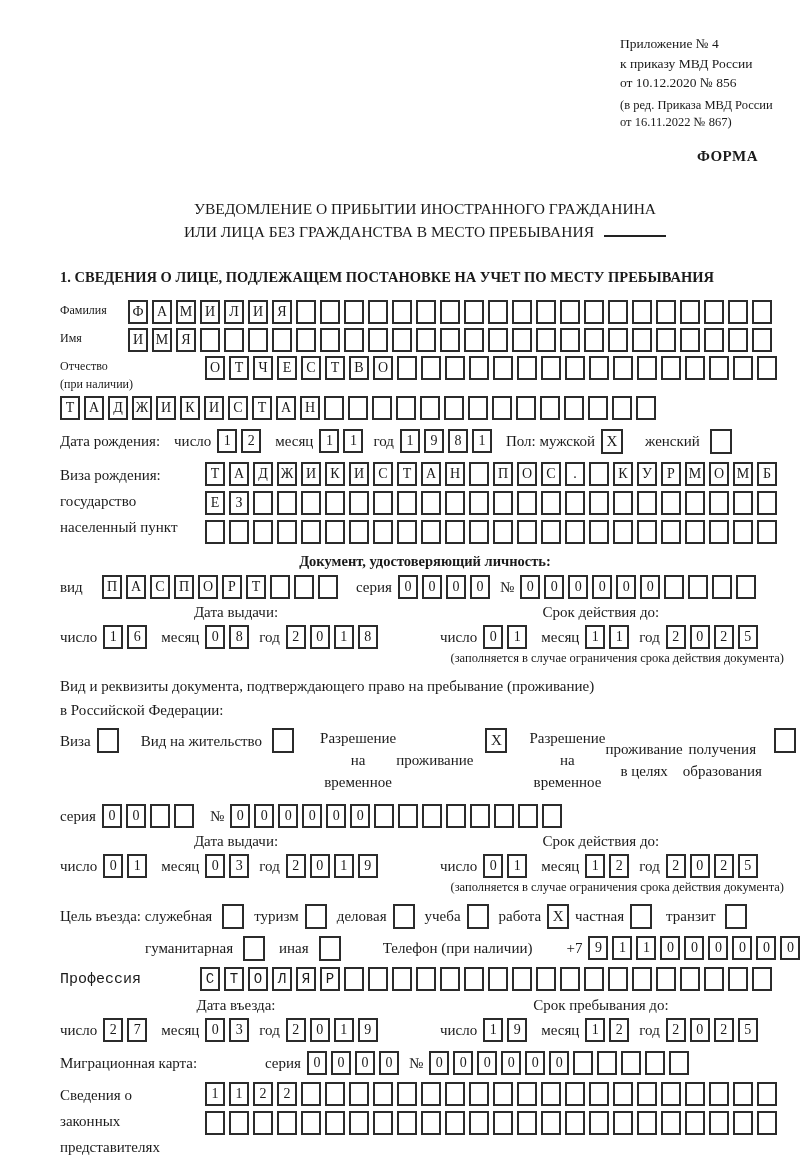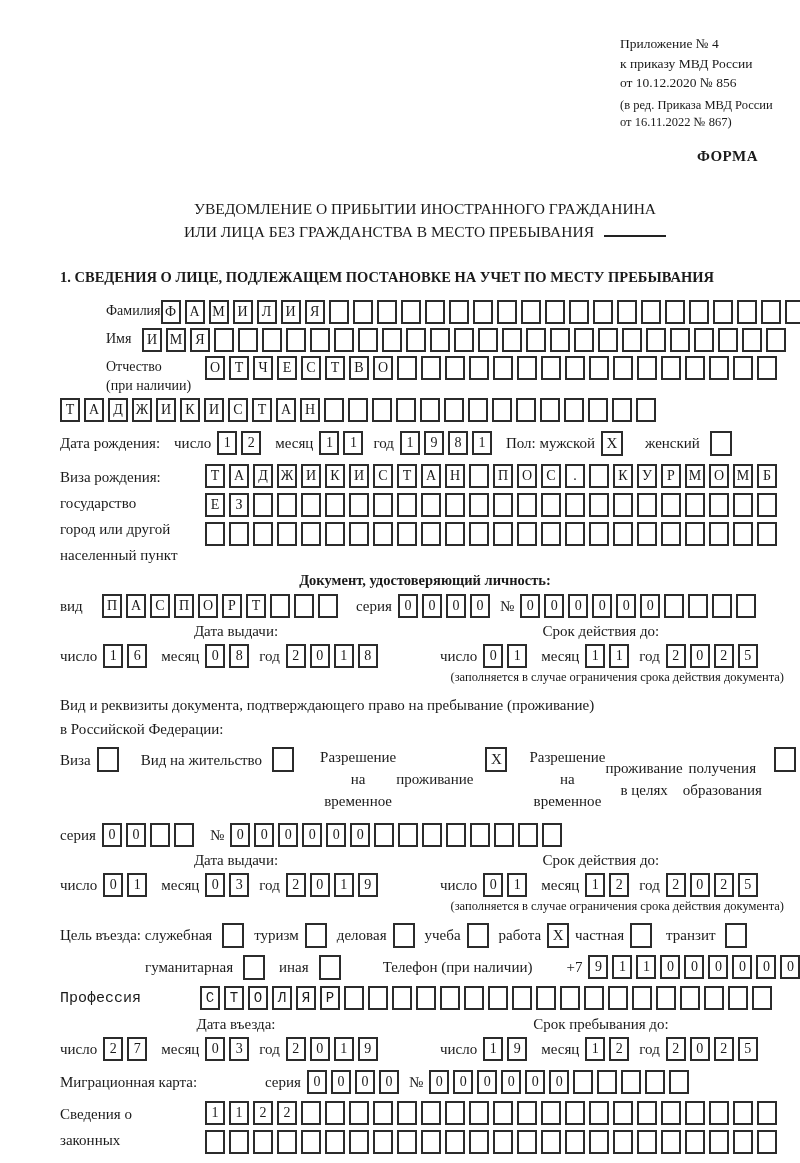--- a/index.html
+++ b/index.html
@@ -11,21 +11,21 @@
   .page{padding:34px 10px 0 60px;width:730px;}
   
   .hdr{margin-left:560px;width:190px;font-size:13.5px;line-height:1.45;}
   .hdr .small{font-size:12.5px;margin-top:4px;line-height:1.4;}
   .forma{font-weight:bold;font-size:15px;text-align:right;margin:16px 32px 0 0;letter-spacing:.5px;}
   .title{font-weight:normal;font-size:15.5px;text-align:center;margin-top:32px;line-height:1.5;}
   .blank-line{display:inline-block;width:62px;border-bottom:2px solid #222;height:2px;margin-left:10px;}
   .sec1{font-weight:bold;font-size:14.5px;margin-top:26px;margin-bottom:14px;}
   
   .row{display:flex;align-items:flex-start;margin-bottom:4px;}
-  .lbl{font-size:14px;padding-top:3px;white-space:nowrap;margin-left:46px;}
+  .lbl{font-size:12px;padding-top:3px;white-space:nowrap;}
   .lbl2{font-size:15px;line-height:26px;white-space:nowrap;}
   .cells{display:flex;}
   .cell{
     box-sizing:border-box;width:20px;height:24px;border:2px solid #2b2b2b;background:#fff;
     margin-right:4px;display:flex;align-items:center;justify-content:center;
     font-size:14px;flex:0 0 auto;
   }
   .chk{
     box-sizing:border-box;width:22px;height:25px;border:2px solid #2b2b2b;background:#fff;
     display:inline-flex;align-items:center;justify-content:center;font-size:15px;flex:0 0 auto;
@@ -216,21 +216,20 @@
     <span class="lbl2 gap6">Пол: мужской</span>
     <span class="chk gap14">X</span>
     <span class="lbl2 gap10" style="margin-left:8px;">женский</span>
     <span class="chk"></span>
   </div>
 
   <div class="row" style="margin-top:8px;">
     <div style="width:145px;">
       <div class="lbl2">Виза рождения:</div>
       <div class="lbl2">государство</div>
-      <div class="lbl2">город или другой</div>
       <div class="lbl2">населенный пункт</div>
     </div>
     <div class="svcol">
       <div class="cells svrow">
           <span class="cell">Т</span>
           <span class="cell">А</span>
           <span class="cell">Д</span>
           <span class="cell">Ж</span>
           <span class="cell">И</span>
           <span class="cell">К</span>

